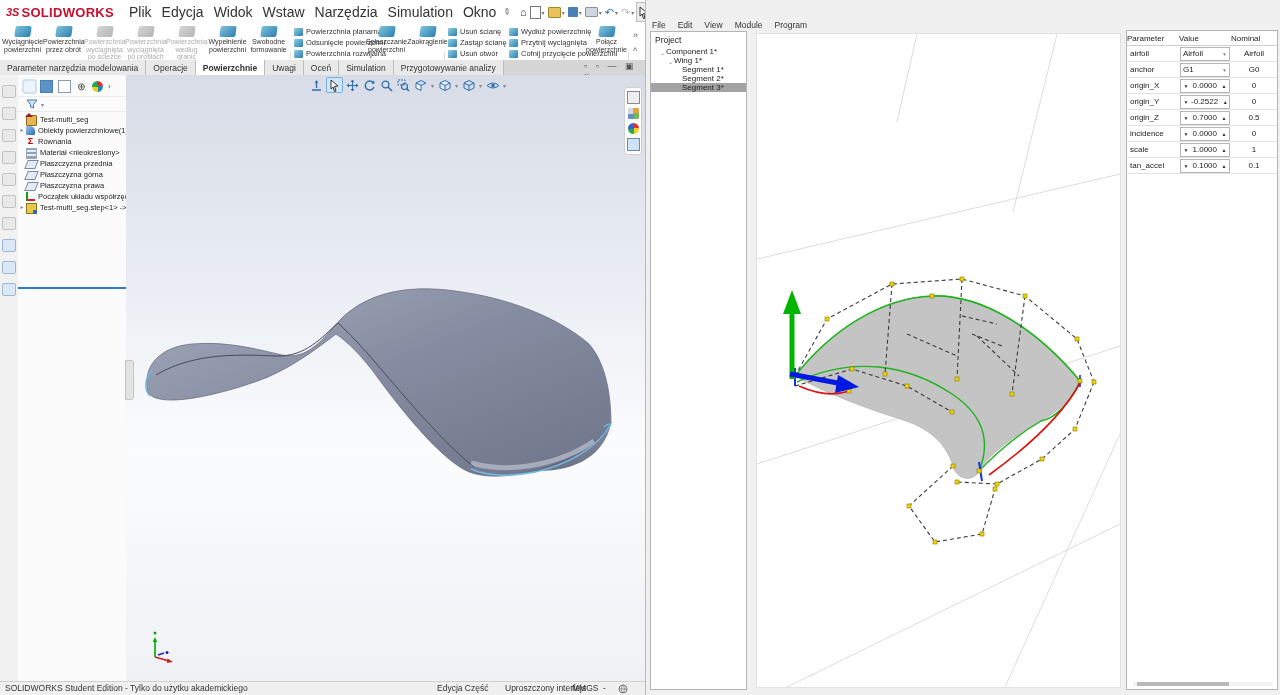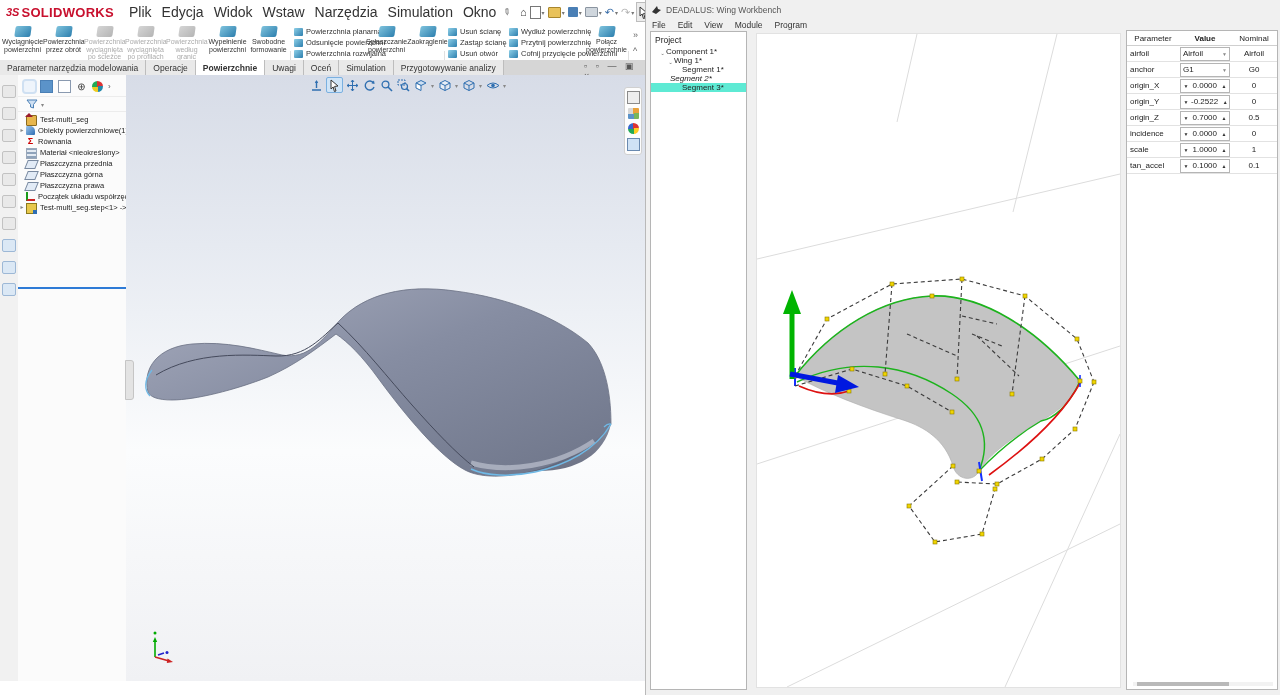--- a/index.html
+++ b/index.html
@@ -105,32 +105,32 @@
       border-left:1px solid #b9b9b9;box-sizing:border-box}
   #dd-titlebar{position:absolute;left:0;top:0;width:100%;height:20px;display:flex;align-items:center}
   #dd-title{font-size:8.5px;color:#555;margin-left:4px}
   #dd-menus{position:absolute;left:0;top:20px;height:13px;display:flex;}
   .dd-menu{font-size:8.5px;color:#333;padding:0 6px}
   #dd-tree-panel{position:absolute;left:4px;top:31px;width:97px;height:659px;background:#fff;
                  border:1px solid #b5b5b5;box-sizing:border-box;overflow:hidden}
   #dd-tree-root{font-size:8.5px;color:#222;padding:3px 0 2px 4px}
   .ddrow{display:flex;align-items:flex-end;height:9px;font-size:8px;color:#222;white-space:nowrap;cursor:default}
   .ddrow .exp{font-size:5px;color:#444;width:7px;text-align:center;flex:none}
-  .ddrow.sel{background:#5eead4}
+  .ddrow.sel{background:#a3a3a3}
   #dd-viewport{position:absolute;left:110px;top:33px;width:365px;height:655px;background:#fff;
                border:1px solid #e2e2e2;box-sizing:border-box}
   #dd-params{position:absolute;left:480px;top:30px;width:152px;height:660px;background:#fff;
              border:1px solid #b5b5b5;box-sizing:border-box}
   .prow{display:grid;grid-template-columns:52px 52px 46px;height:15px;align-items:center;
         border-bottom:1px solid #e2e2e2}
   .prow .pn{font-size:8px;padding-left:3px;color:#222;white-space:nowrap}
   .prow .nom{font-size:8px;text-align:center;color:#222}
   .phead{font-size:8px;border-bottom:1px solid #cfcfcf;height:14px}
-  .phead div{text-align:center}
-  .phead .hv{font-weight:bold}
+  .phead div{}
+  .phead .hv{font-weight:normal}
   .wdg{height:12px;border:1px solid #b5b5b5;display:flex;align-items:center;background:#fff;
        margin:0 1px;font-size:8px}
   .wdg .tri{width:10px;text-align:center;font-size:5px;color:#333;flex:none}
   .wdg .val{flex:1;text-align:right;padding-right:2px}
   .wdg .dtext{flex:1;padding-left:2px;text-align:left}
   .wdg .chev{font-size:5px;color:#888;padding-right:2px}
   #dd-scroll{position:absolute;left:6px;bottom:3px;width:140px;height:4px;background:#f2f2f2}
   #dd-scroll .thumb{position:absolute;left:4px;top:0;width:92px;height:4px;background:#b9b9b9}
   svg{display:block}
 </style>
@@ -280,21 +280,21 @@
           <span>Usuń otwór</span>
         </div>
       </div>
     <div id="rb-col3" class="rcol" style="position:absolute;left:509px;top:2px">
         <div class="rrow">
           <span class="mi"></span>
           <span>Wydłuż powierzchnię</span>
         </div>
         <div class="rrow">
           <span class="mi"></span>
-          <span>Przytnij powierzchnię</span>
+          <span>Przytnij wyciągnięta</span>
         </div>
         <div class="rrow">
           <span class="mi"></span>
           <span>Cofnij przycięcie powierzchni</span>
         </div>
       </div>
     <div id="rb-large3" style="position:absolute;left:586px;top:1px;display:flex">
         <div class="rbtn">
           <div class="ric"></div>
           <div class="rlab">Połącz powierzchnie</div>
@@ -500,29 +500,34 @@
       <div id="vp-splitter"></div>
       <div id="vp-minibar">
         <span class="mb-ic mb-box"></span>
         <span class="mb-ic mb-grid"></span>
         <span class="mb-ic mb-wheel"></span>
         <span class="mb-ic mb-scr"></span>
       </div>
     </div>
   </div>
 
+  <div id="sw-status">
+    <span class="lft">SOLIDWORKS Student Edition - Tylko do użytku akademickiego</span>
+    <span class="st-it" style="left:437px">Edycja Część</span>
+    <span class="st-it" style="left:505px">Uproszczony interfejs</span>
+    <span class="st-it" style="left:572px">MMGS</span>
+    <span class="st-it" style="left:603px">-</span>
+    <svg class="st-it" style="left:618px;top:2px" width="10" height="10" viewBox="0 0 10 10">
+      <circle cx="5" cy="5" r="4" fill="none" stroke="#777"></circle>
+        <path d="M1,5 H9 M5,1 C3,3.5 3,6.5 5,9 C7,6.5 7,3.5 5,1" fill="none" stroke="#777" stroke-width="0.7"></path>
+      </svg>
+  </div>
 </section>
 
 <section id="dd">
-  <div id="dd-titlebar">
-    <svg width="11" height="11" viewBox="0 0 11 11" style="margin-left:5px">
-      <path d="M1,7 L6,1 L7,4 L10,5 L5,9 Z" fill="#333"></path>
-      </svg>
-    <span id="dd-title">DEADALUS: Wing Workbench</span>
-  </div>
   <nav id="dd-menus">
       <span class="dd-menu">File</span>
       <span class="dd-menu">Edit</span>
       <span class="dd-menu">View</span>
       <span class="dd-menu">Module</span>
       <span class="dd-menu">Program</span>
     </nav>
 
   <div id="dd-tree-panel">
     <div id="dd-tree-root">Project</div>
@@ -532,21 +537,21 @@
           <span>Component 1*</span>
         </div>
         <div class="ddrow" style="padding-left: 16px;">
           <span class="exp">⌄</span>
           <span>Wing 1*</span>
         </div>
         <div class="ddrow" style="padding-left: 24px;">
           <span class="exp"></span>
           <span>Segment 1*</span>
         </div>
-        <div class="ddrow" style="padding-left: 12px; font-style: italic;">
+        <div class="ddrow" style="padding-left: 24px;">
           <span class="exp"></span>
           <span>Segment 2*</span>
         </div>
         <div class="ddrow sel" style="padding-left: 24px;">
           <span class="exp"></span>
           <span>Segment 3*</span>
         </div>
       </div>
   </div>
 

